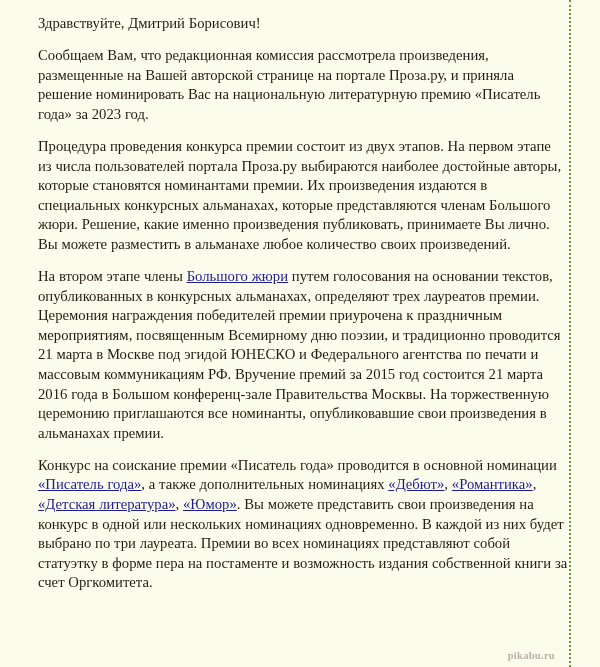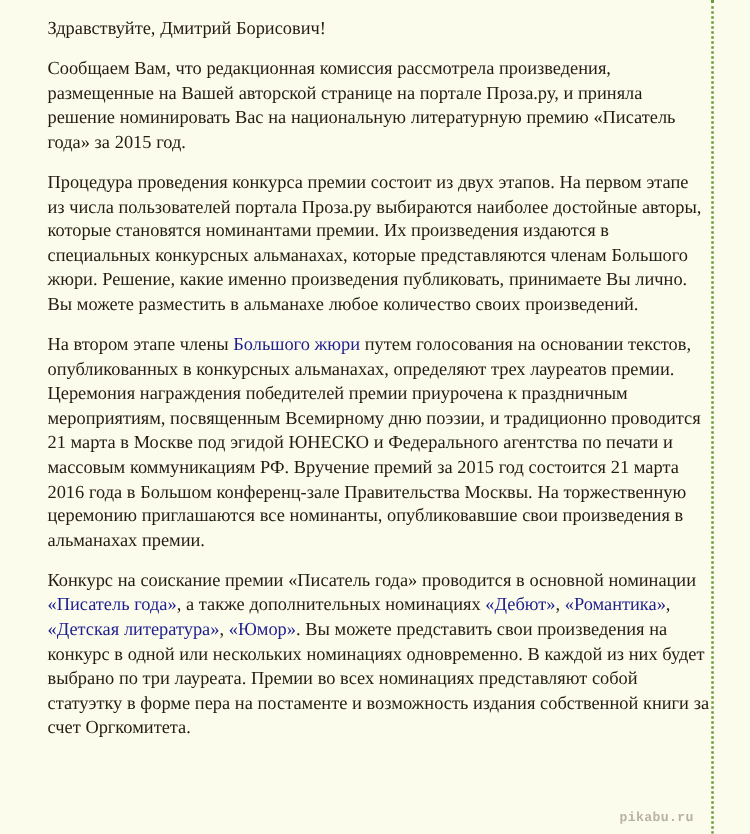--- a/index.html
+++ b/index.html
@@ -43,46 +43,47 @@
     text-align: left;
     word-spacing: 0.1px;
   }
 
   .para:last-child {
     margin-bottom: 0;
   }
 
   .lnk {
     color: #1d1d8f;
+    text-decoration: underline;
     text-decoration-color: #1d1d8f;
     cursor: pointer;
   }
 
   #watermark {
     position: absolute;
     right: 14px;
     bottom: 6px;
-    font-family: Liberation Mono, monospace;
+    font-family: Liberation Serif, serif;
     font-size: 10.5px;
     font-weight: bold;
     letter-spacing: 0.3px;
     color: #b9b2a4;
     user-select: none;
   }
 </style>
 </head>
 <body>
 
 <div id="page">
 
   <div id="letter">
 
     <p class="para">Здравствуйте, Дмитрий Борисович!</p>
 
-    <p class="para">Сообщаем Вам, что редакционная комиссия рассмотрела произведения, размещенные на Вашей авторской странице на портале Проза.ру, и приняла решение номинировать Вас на национальную литературную премию «Писатель года» за 2015 год.</p>
+    <p class="para">Сообщаем Вам, что редакционная комиссия рассмотрела произведения, размещенные на Вашей авторской странице на портале Проза.ру, и приняла решение номинировать Вас на национальную литературную премию «Писатель года» за 2023 год.</p>
 
 
     <p class="para">Процедура проведения конкурса премии состоит из двух этапов. На первом этапе из числа пользователей портала Проза.ру выбираются наиболее достойные авторы, которые становятся номинантами премии. Их произведения издаются в специальных конкурсных альманахах, которые представляются членам Большого жюри. Решение, какие именно произведения публиковать, принимаете Вы лично. Вы можете разместить в альманахе любое количество своих произведений.</p>
 
     <p class="para">На втором этапе члены <span class="lnk">Большого жюри</span> путем голосования на основании текстов, опубликованных в конкурсных альманахах, определяют трех лауреатов премии. Церемония награждения победителей премии приурочена к праздничным мероприятиям, посвященным Всемирному дню поэзии, и традиционно проводится 21 марта в Москве под эгидой ЮНЕСКО и Федерального агентства по печати и массовым коммуникациям РФ. Вручение премий за 2015 год состоится 21 марта 2016 года в Большом конференц-зале Правительства Москвы. На торжественную церемонию приглашаются все номинанты, опубликовавшие свои произведения в альманахах премии.</p>
 
     <p class="para">Конкурс на соискание премии «Писатель года» проводится в основной номинации <span class="lnk">«Писатель года»</span>, а также дополнительных номинациях <span class="lnk">«Дебют»</span>, <span class="lnk">«Романтика»</span>, <span class="lnk">«Детская литература»</span>, <span class="lnk">«Юмор»</span>. Вы можете представить свои произведения на конкурс в одной или нескольких номинациях одновременно. В каждой из них будет выбрано по три лауреата. Премии во всех номинациях представляют собой статуэтку в форме пера на постаменте и возможность издания собственной книги за счет Оргкомитета.</p>
 
   </div>
 

